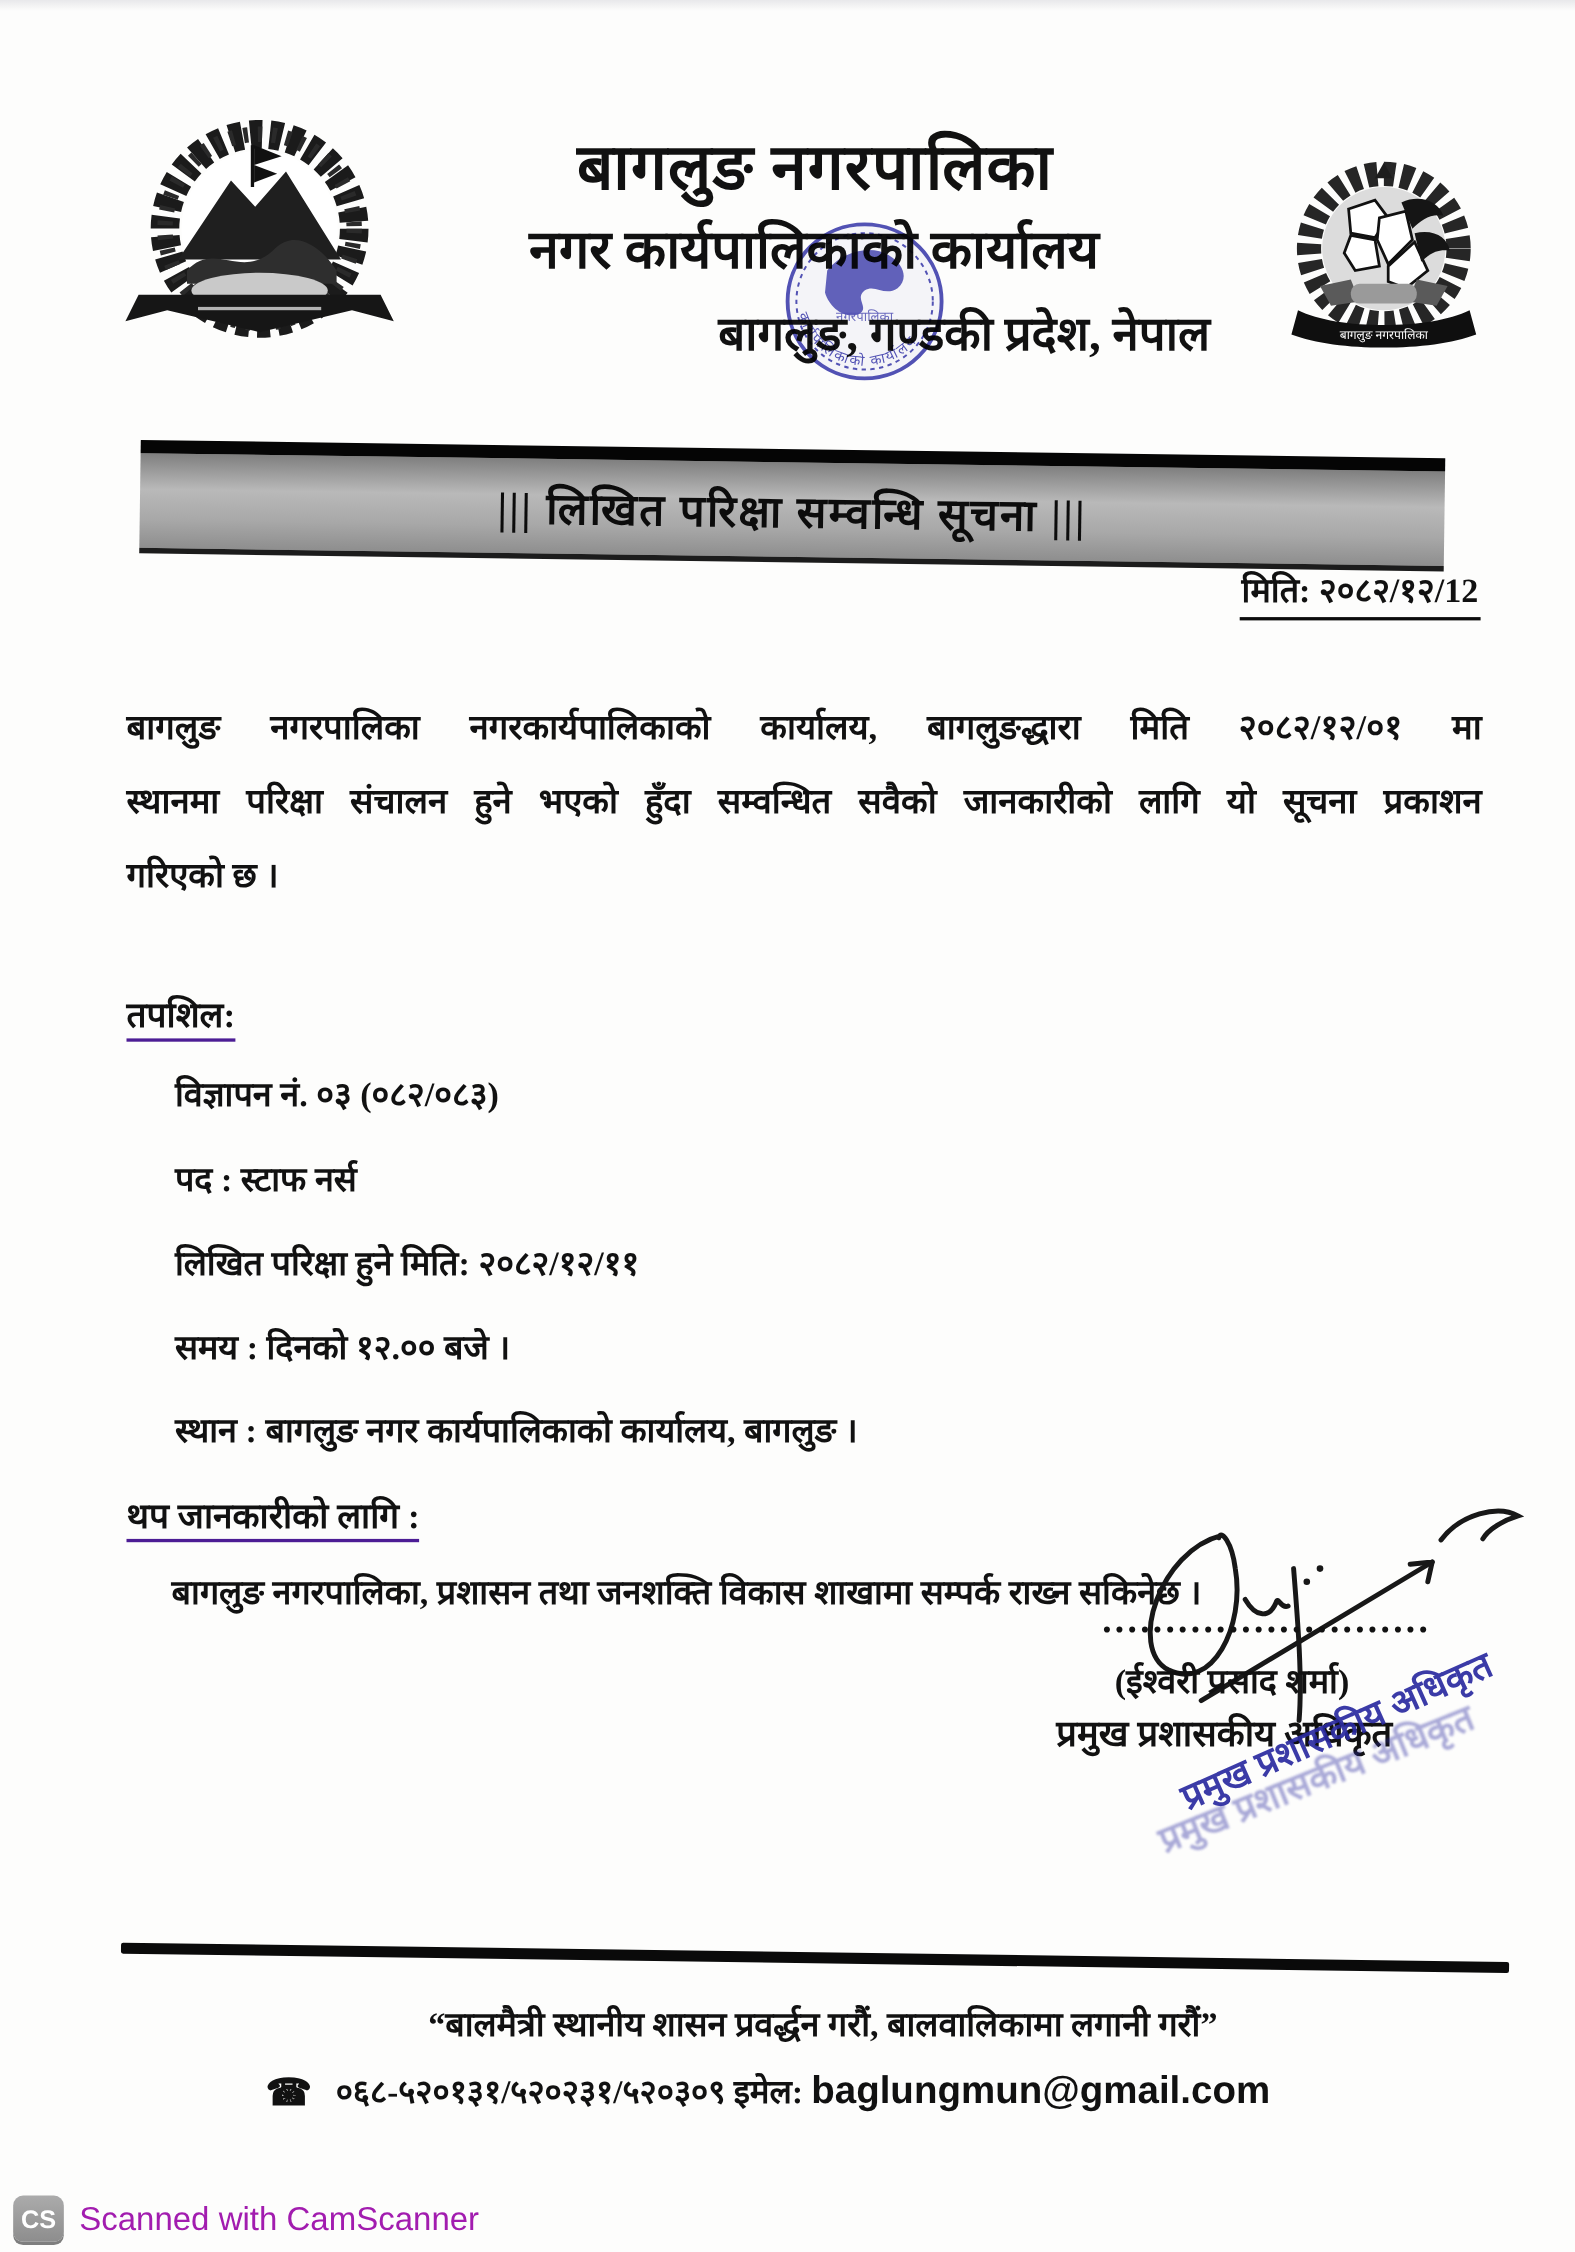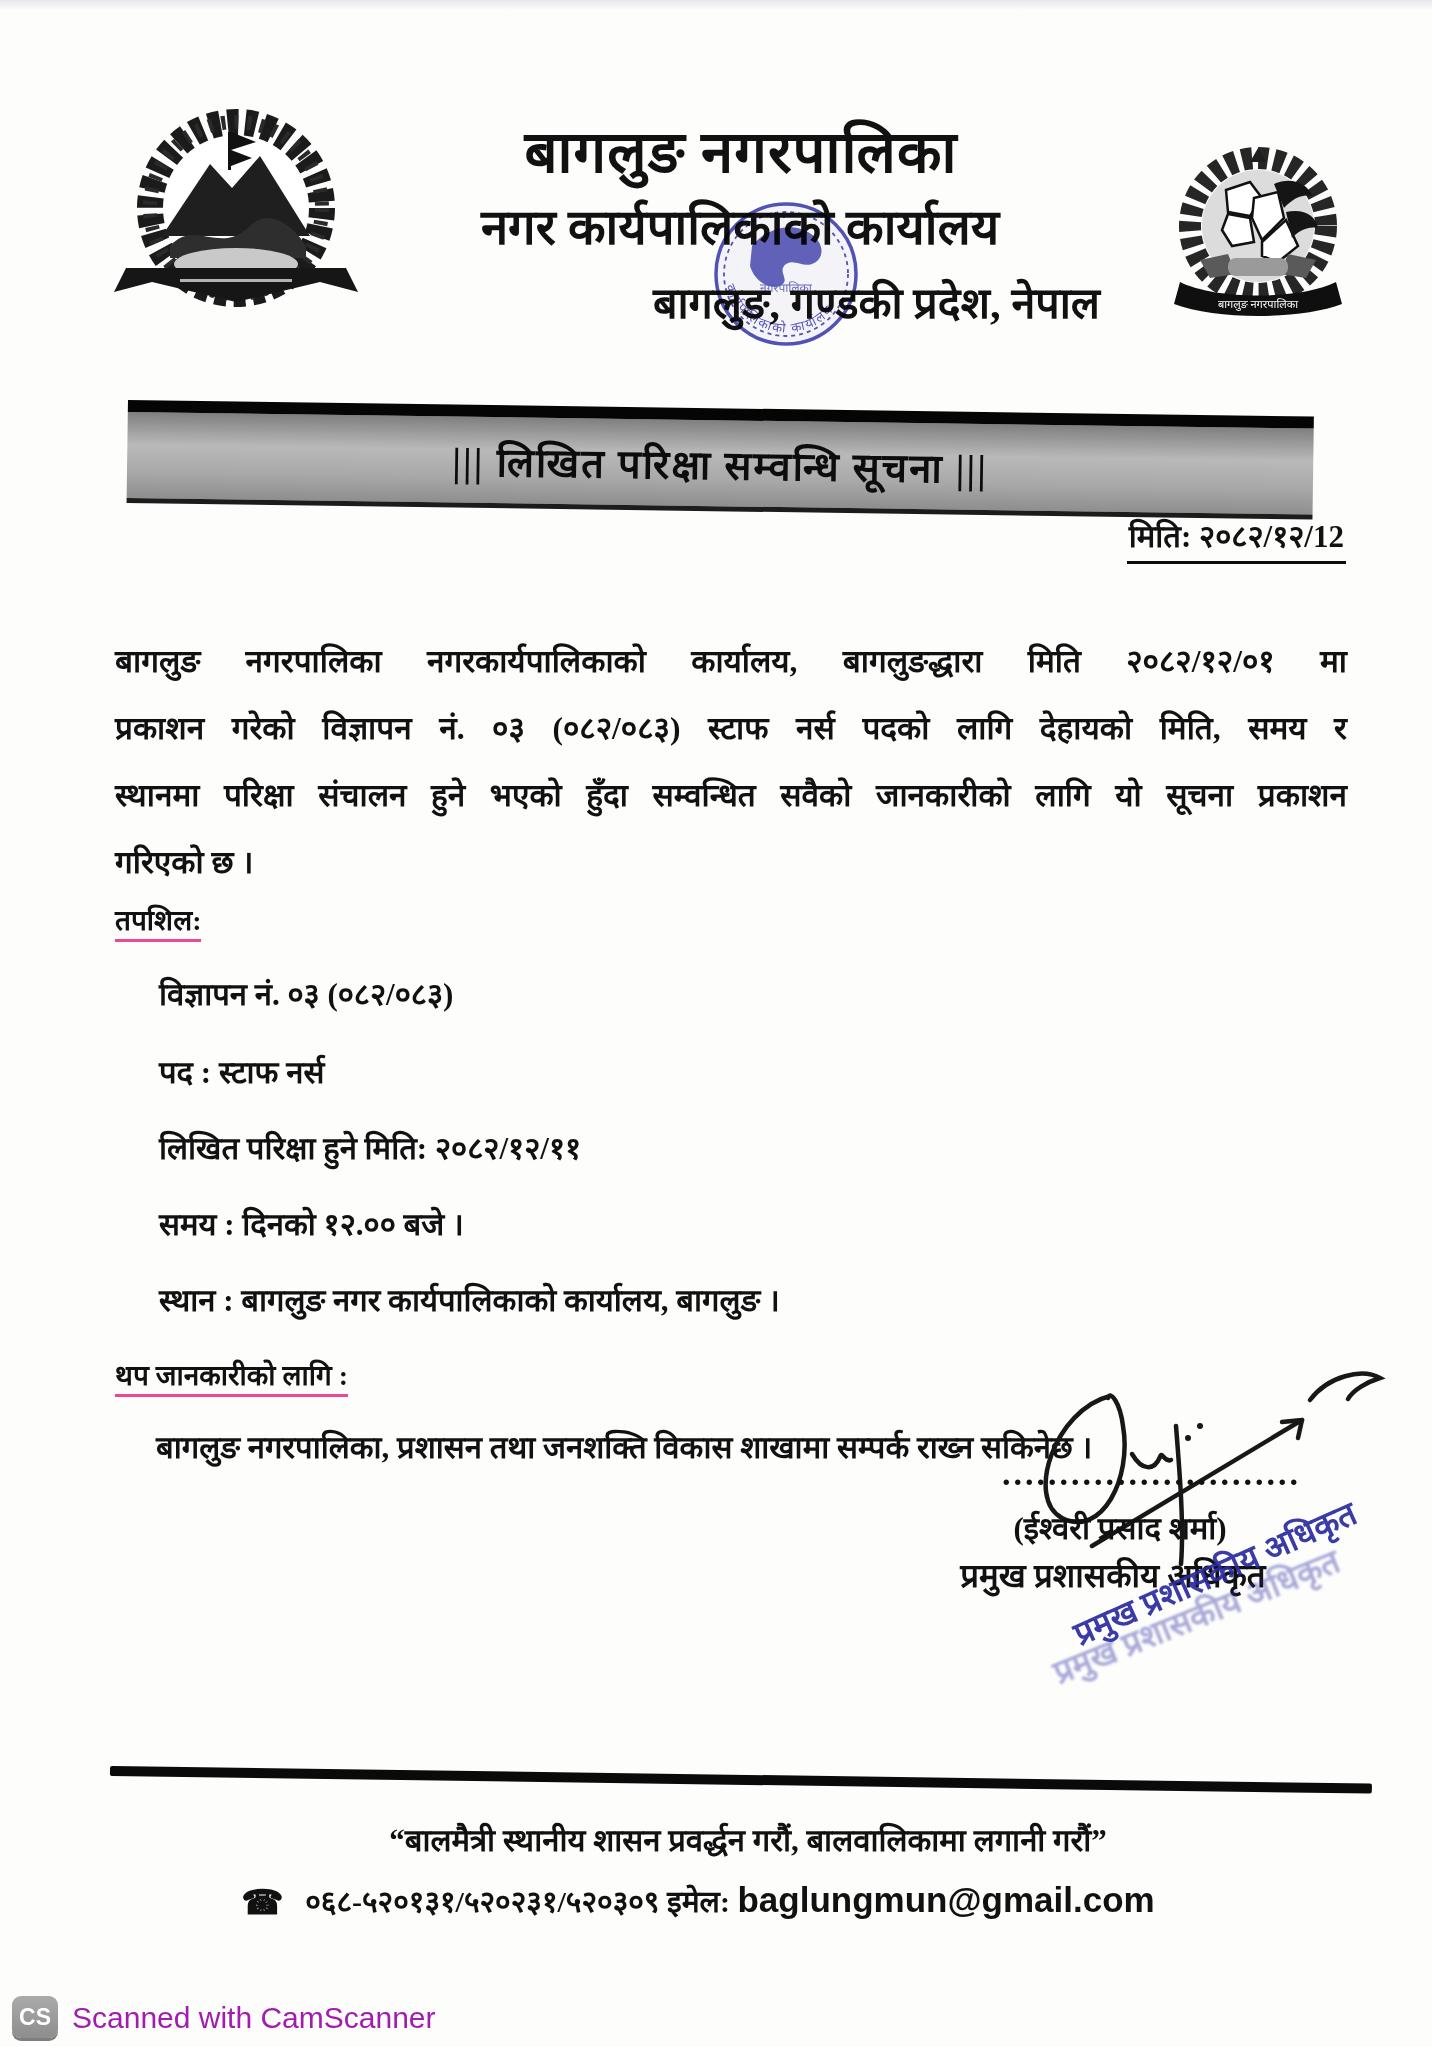--- a/index.html
+++ b/index.html
@@ -31,21 +31,21 @@
   .banner span{font-size:40px;font-weight:700;color:#0c0c0c;letter-spacing:2px;}
 
   .dateline{right:86px;top:514px;font-size:31px;font-weight:700;
             border-bottom:3px solid #0c0c0c;padding:0 2px 5px 2px;}
 
   
   .para{left:115px;top:628px;width:1232px;font-size:31.5px;font-weight:600;line-height:67px;}
   .jline{text-align:justify;text-align-last:justify;}
   .lline{text-align:left;}
 
-  .h-ul{font-size:28px;font-weight:700;border-bottom:3px solid #ec4899;padding-bottom:3px;}
+  .h-ul{font-size:32px;font-weight:700;border-bottom:3px solid #4c1d95;padding-bottom:3px;}
   .ditem{font-size:31px;font-weight:600;margin-left:44px;}
 
   
   .sig-svg{left:1010px;top:1358px;}
   .sig-dots{left:1002px;top:1455px;font-size:34px;font-weight:700;letter-spacing:3px;}
   .sig-name{left:930px;top:1506px;width:380px;text-align:center;font-size:31px;font-weight:600;}
   .sig-title{left:893px;top:1552px;width:440px;text-align:center;font-size:33px;font-weight:700;}
   .sig-stamp{left:1066px;top:1614px;transform:rotate(-24deg);transform-origin:0 0;
              font-size:33px;font-weight:700;color:#2b2ba0;white-space:nowrap;opacity:.92;}
   .sig-stamp2{left:1046px;top:1652px;transform:rotate(-22deg);transform-origin:0 0;
@@ -128,21 +128,20 @@
 </div>
 
 <div class="abs banner">
   <span class="dev">||| लिखित परिक्षा सम्वन्धि सूचना |||</span>
 </div>
 
 <div class="abs dateline dev">मिति: २०८२/१२/12</div>
 
 <div class="abs para dev">
   <div class="jline">बागलुङ नगरपालिका नगरकार्यपालिकाको कार्यालय, बागलुङद्धारा मिति २०८२/१२/०१ मा</div>
-  <div class="jline">प्रकाशन गरेको विज्ञापन नं. ०३ (०८२/०८३) स्टाफ नर्स पदको लागि देहायको मिति, समय र</div>
   <div class="jline">स्थानमा परिक्षा संचालन हुने भएको हुँदा सम्वन्धित सवैको जानकारीको लागि यो सूचना प्रकाशन</div>
   <div class="lline">गरिएको छ ।</div>
 </div>
 
 <div class="abs dev" style="left:115px;top:900px;">
   <span class="h-ul">तपशिल:</span>
 </div>
 
 <div class="abs ditem dev" style="left:115px;top:972px;">विज्ञापन नं. ०३ (०८२/०८३)</div>
 <div class="abs ditem dev" style="left:115px;top:1050px;">पद : स्टाफ नर्स</div>

